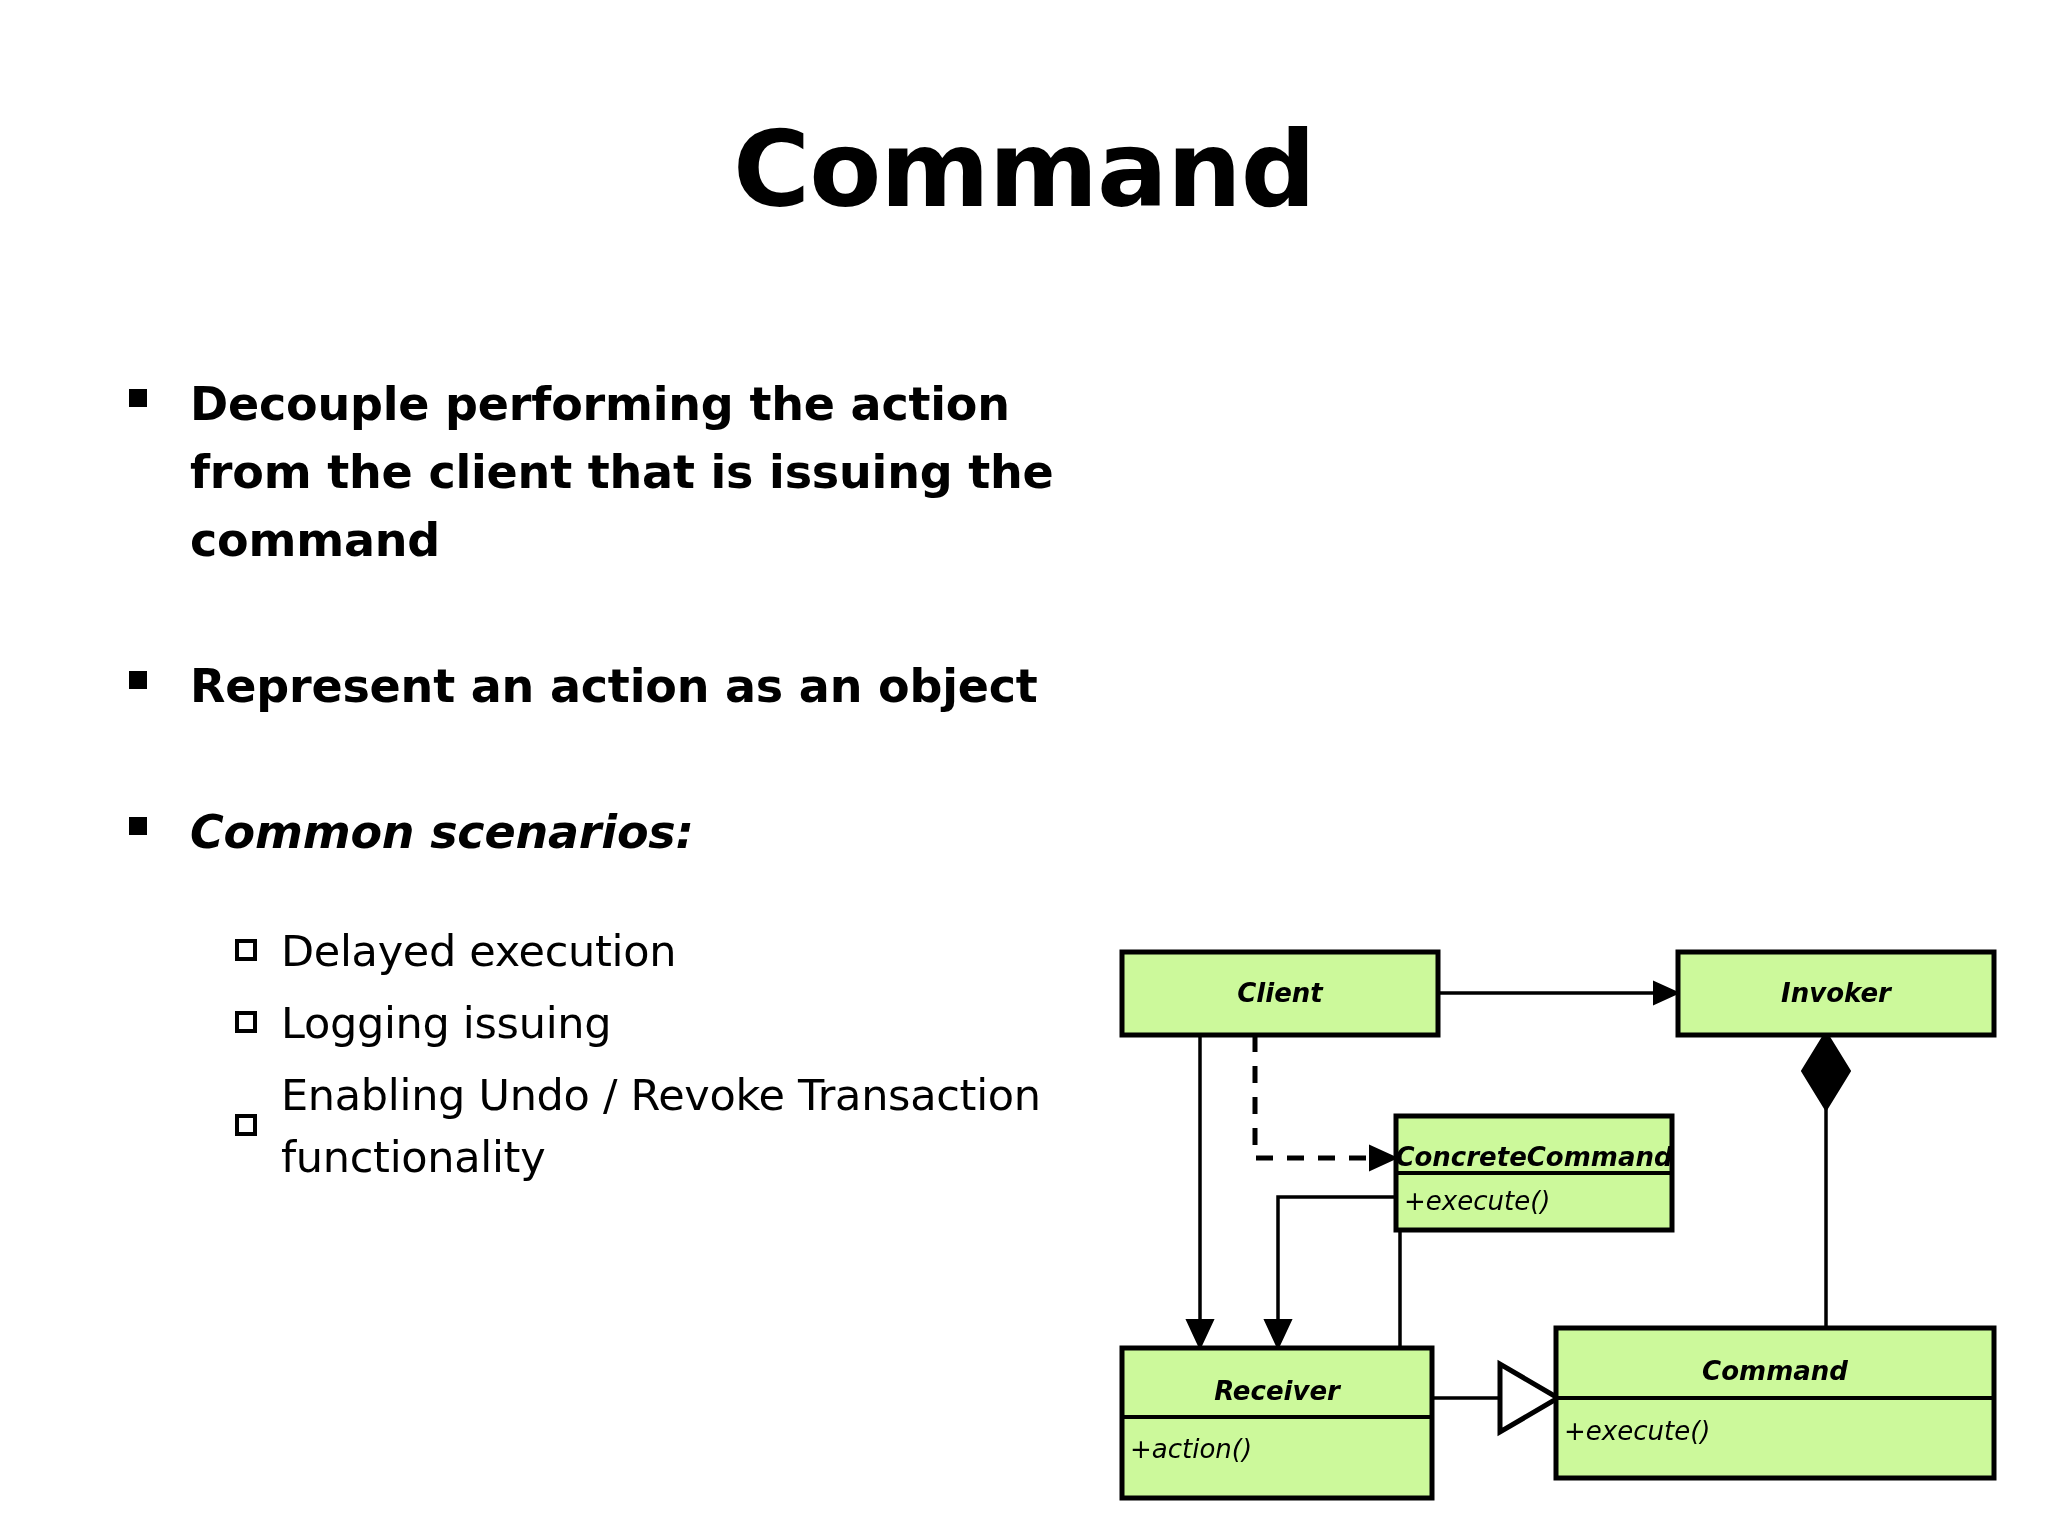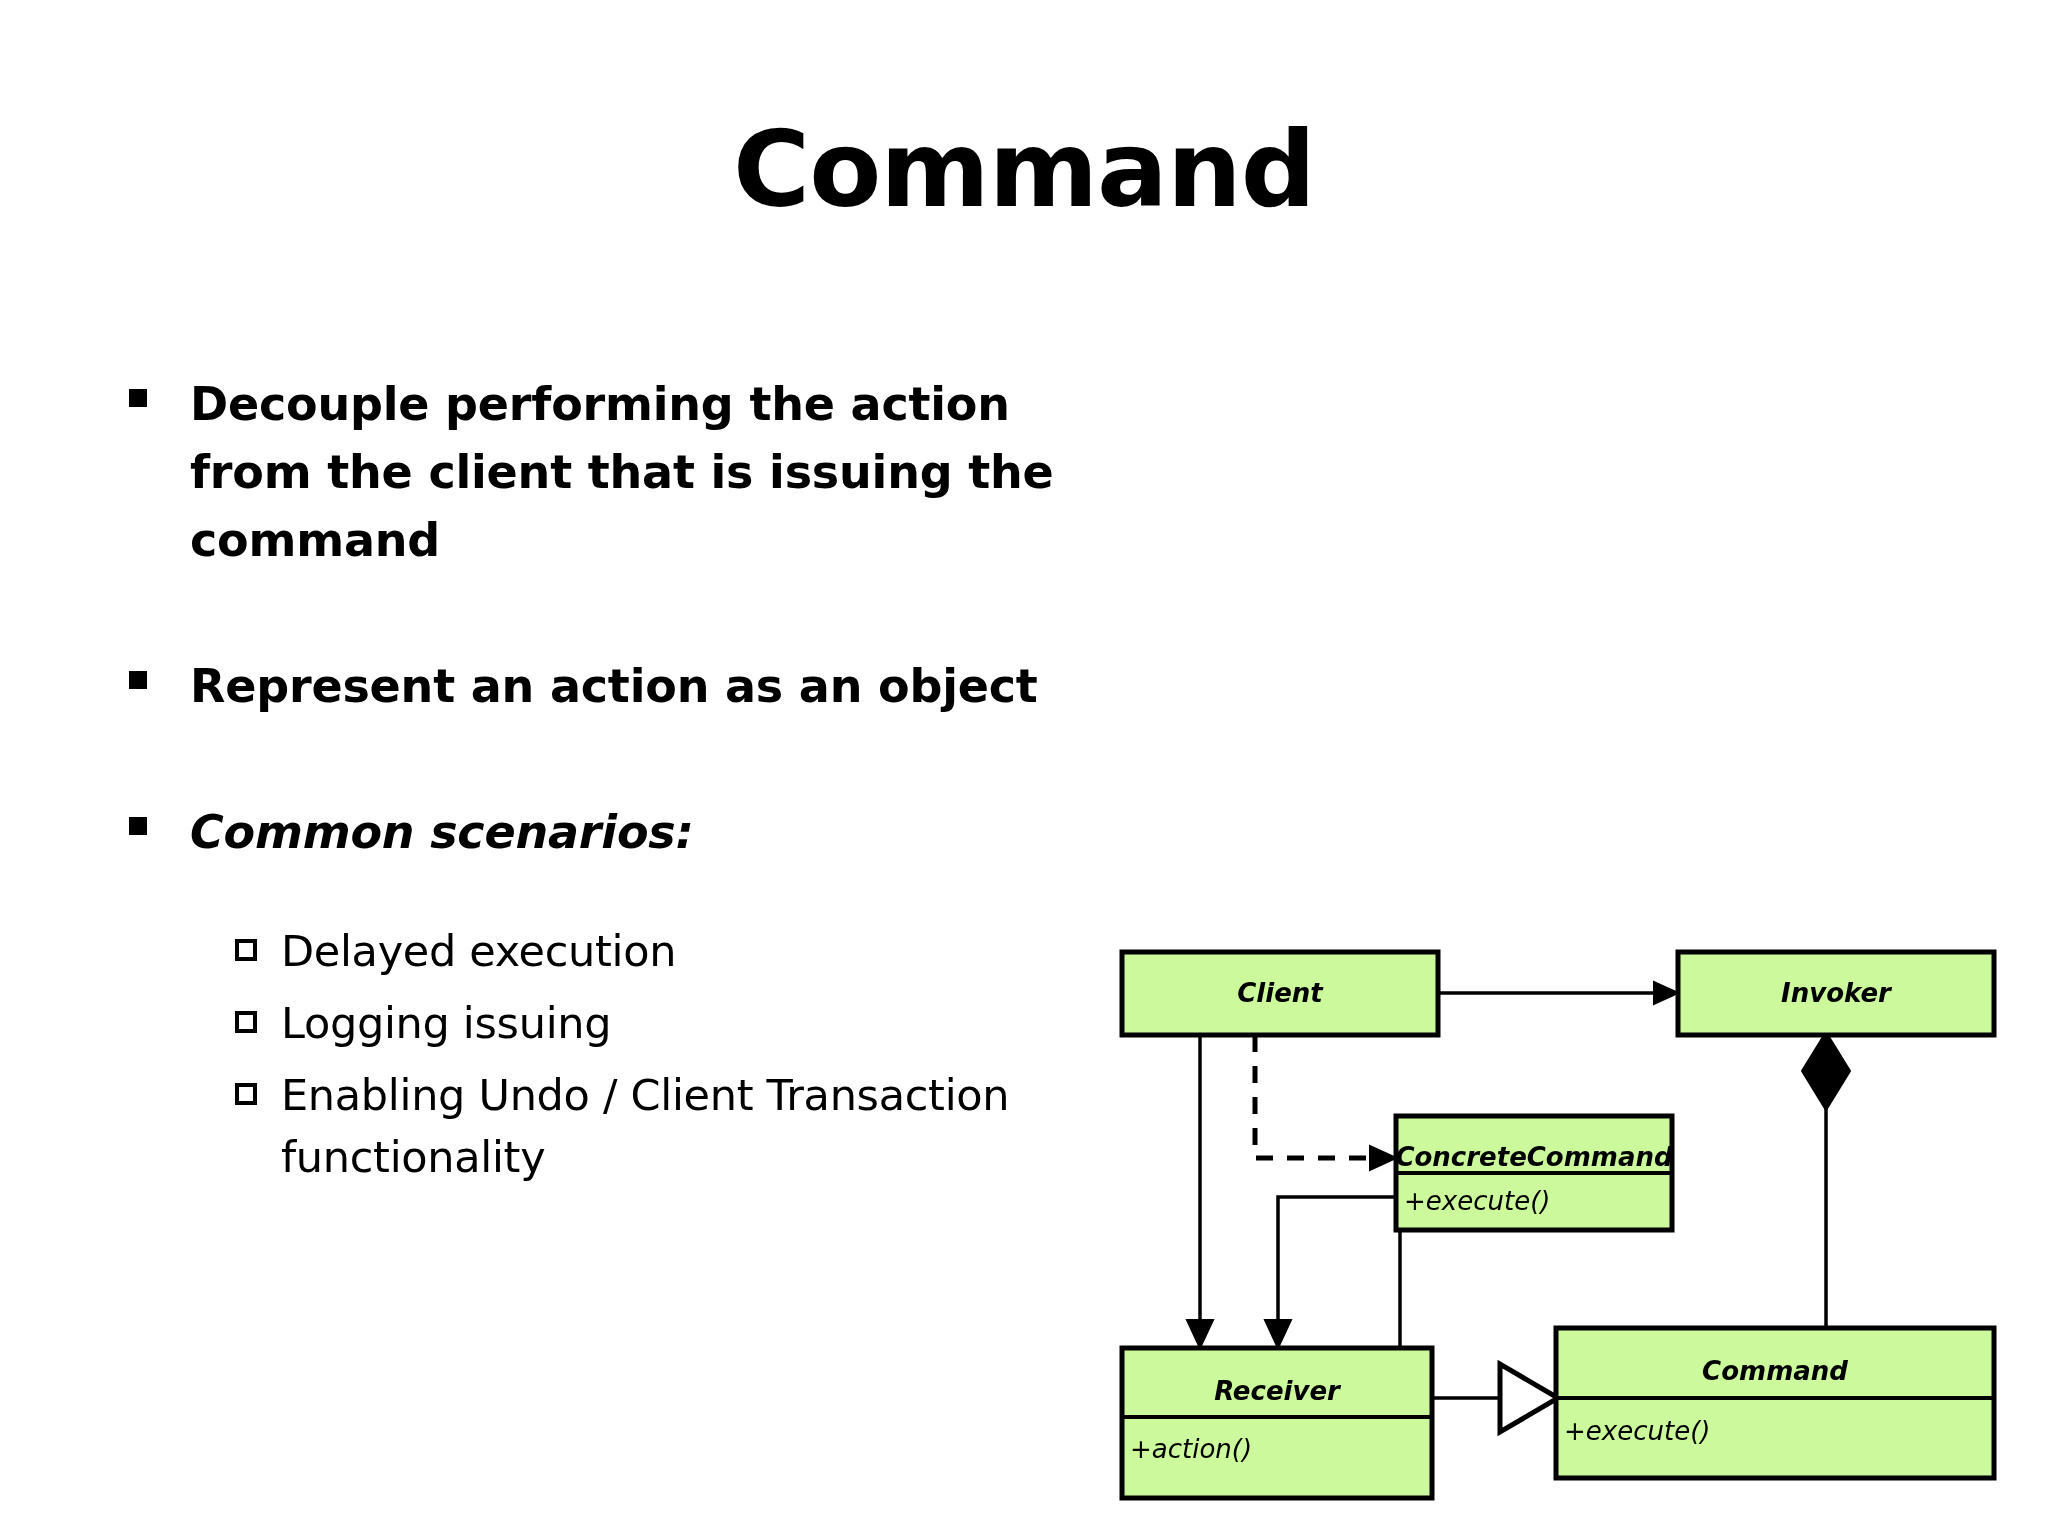--- a/index.html
+++ b/index.html
@@ -77,21 +77,21 @@
 
   
   #sub-list {
     position: absolute;
     left: 235px;
     top: 920px;
     width: 930px;
   }
   .sub-row {
     display: flex;
-    align-items: flex-start;
+    align-items: center;
     margin-bottom: 10px;
   }
   .sub-marker {
     flex: 0 0 auto;
     width: 46px;
     line-height: 62px;
     font-size: 27px;
   }
   .sub-marker .hollow {
     display: inline-block;
@@ -176,21 +176,21 @@
     <span class="sub-text">Delayed execution</span>
   </div>
 
   <div class="sub-row">
     <span class="sub-marker"><span class="hollow"></span></span>
     <span class="sub-text">Logging issuing</span>
   </div>
 
   <div class="sub-row">
     <span class="sub-marker"><span class="hollow"></span></span>
-    <span class="sub-text">Enabling Undo / Client Transaction functionality</span>
+    <span class="sub-text">Enabling Undo / Revoke Transaction functionality</span>
   </div>
 
 </div>
 
 <div id="uml-diagram">
 <svg width="900" height="600" viewBox="0 0 900 600" xmlns="http://www.w3.org/2000/svg">
 
   <g>
     <line class="uml-line" x1="330" y1="63" x2="560" y2="63"></line>
     <polygon class="uml-solid-fill" points="570,63 546,52 546,74"></polygon>

